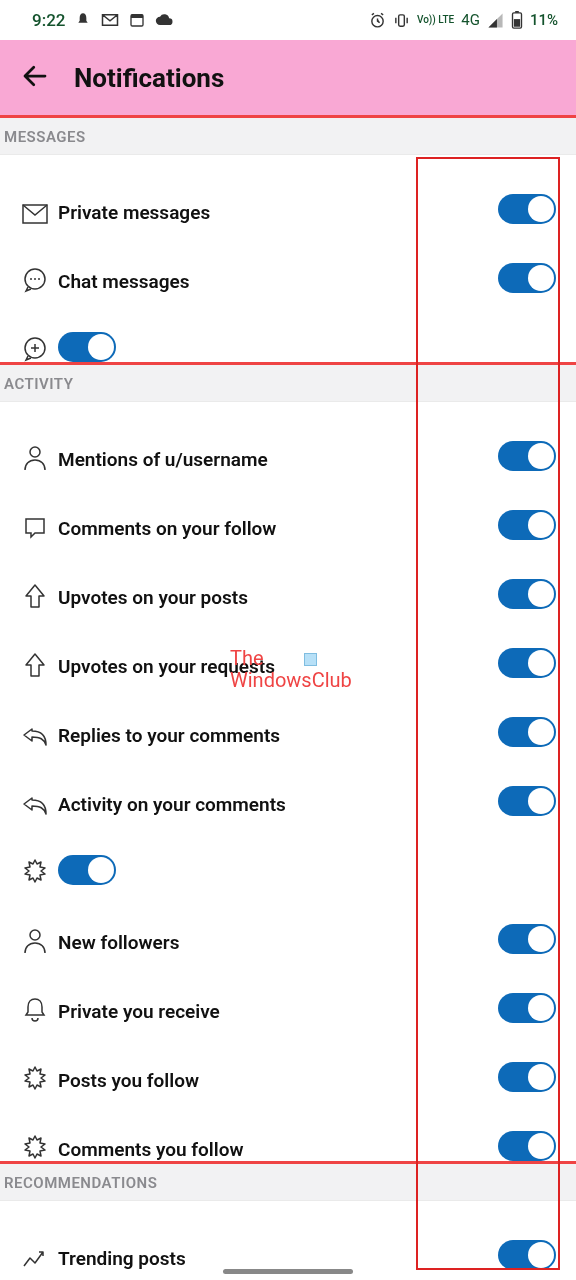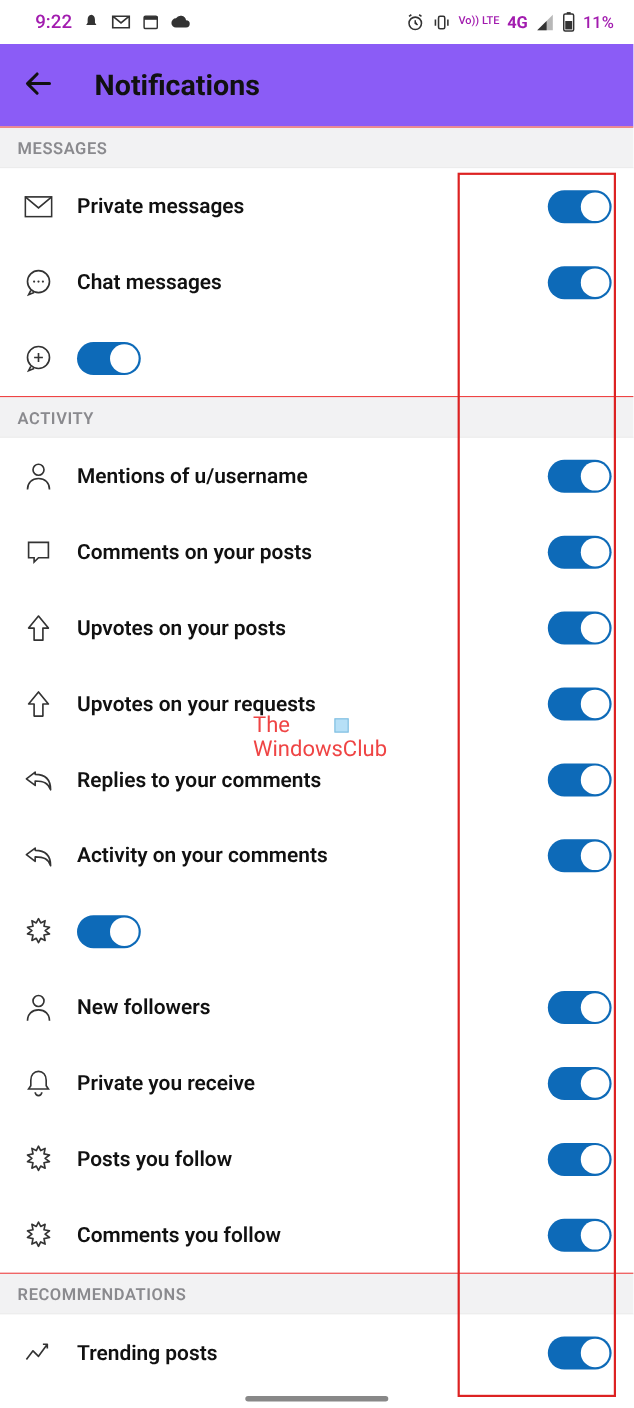--- a/index.html
+++ b/index.html
@@ -12,56 +12,56 @@
     position: relative;
   }
   .status-bar {
     height: 40px;
     display: flex;
     justify-content: space-between;
     align-items: center;
     padding: 0 18px 0 32px;
     font-size: 17px;
     font-weight: 500;
-    color: #a21caf;
+    color: #14532d;
   }
   .status-left { display: flex; align-items: center; gap: 10px; }
   .status-right { display: flex; align-items: center; gap: 7px; font-size: 15px; }
   .status-right svg, .status-left svg { display: block; }
   .header {
     height: 75px;
     display: flex;
     align-items: center;
     padding: 0 20px;
-    gap: 36px;
-    background: #8b5cf6;
+    gap: 24px;
+    background: #f9a8d4;
   }
   .page-title {
     font-size: 26px;
     font-weight: 700;
     color: #111;
   }
   .section-header {
     background: #f2f2f3;
     color: #8a8a8e;
     font-size: 15px;
     font-weight: 600;
     letter-spacing: 0.5px;
-    padding: 10px 16px 8px;
+    padding: 10px 4px 8px;
     text-transform: uppercase;
-    border-top: 1px solid #ef4444;
+    border-top: 3px solid #ef4444;
     border-bottom: 1px solid #eaeaea;
   }
   .row {
     height: 69px;
     display: flex;
-    align-items: center;
+    align-items: flex-end;
     padding: 0 20px;
     background: #fff;
-    gap: 20px;
+    gap: 8px;
   }
   .row .icon-slot {
     width: 30px;
     display: flex;
     justify-content: center;
     align-items: center;
     color: #333;
   }
   .row .label {
     flex: 1;
@@ -152,21 +152,21 @@
   <div class="status-right">
     <svg width="17" height="17" viewBox="0 0 24 24">
         <circle cx="12" cy="13" r="8" fill="none" stroke="#333" stroke-width="2"></circle>
         <path stroke="#333" stroke-width="2" d="M12 9v4l3 2M4 4l3-2M20 4l-3-2"></path>
       </svg>
     <svg width="17" height="17" viewBox="0 0 24 24">
         <rect x="8" y="4" width="8" height="16" rx="2" fill="none" stroke="#333" stroke-width="2"></rect>
         <path stroke="#333" stroke-width="2" d="M4 8v8M20 8v8"></path>
       </svg>
     <span style="font-size:10px;line-height:1;">Vo)) LTE</span>
-    <span style="font-weight:700;">4G</span>
+    <span style="font-weight:400;">4G</span>
     <svg width="17" height="17" viewBox="0 0 24 24">
         <path fill="#333" d="M2 22L22 2v20H2z" opacity="0.35"></path>
         <path fill="#333" d="M2 22L14 10v12H2z"></path>
       </svg>
     <svg width="12" height="18" viewBox="0 0 12 20">
         <rect x="1" y="2" width="10" height="17" rx="1.5" fill="none" stroke="#333" stroke-width="1.5"></rect>
         <rect x="4" y="0" width="4" height="2" fill="#333"></rect>
         <rect x="2.5" y="9" width="7" height="8.5" fill="#333"></rect>
       </svg>
     <span>11%</span>
@@ -244,21 +244,21 @@
       <span class="knob"></span>
     </span>
 </div>
 
 <div class="row">
   <span class="icon-slot">
     <svg width="24" height="24" viewBox="0 0 24 24">
         <path fill="none" stroke="#333" stroke-width="1.5" d="M3 3h18v14H12l-4 4v-4H3z"></path>
       </svg>
   </span>
-  <span class="label">Comments on your posts</span>
+  <span class="label">Comments on your follow</span>
   <span class="toggle">
       <span class="track"></span>
       <span class="knob"></span>
     </span>
 </div>
 
 <div class="row">
   <span class="icon-slot">
     <svg width="24" height="26" viewBox="0 0 24 26">
         <path fill="none" stroke="#333" stroke-width="1.5" stroke-linejoin="round" d="M12 2l9 11h-5v11H8V13H3z"></path>

